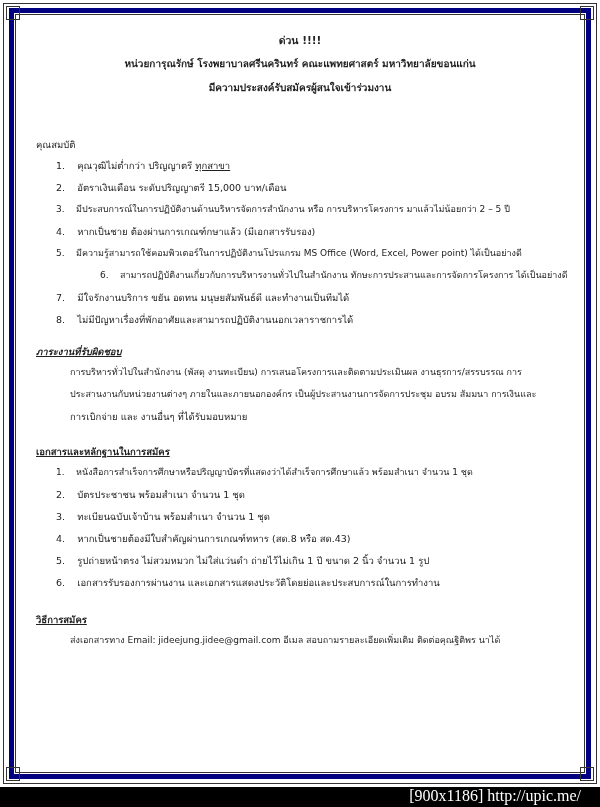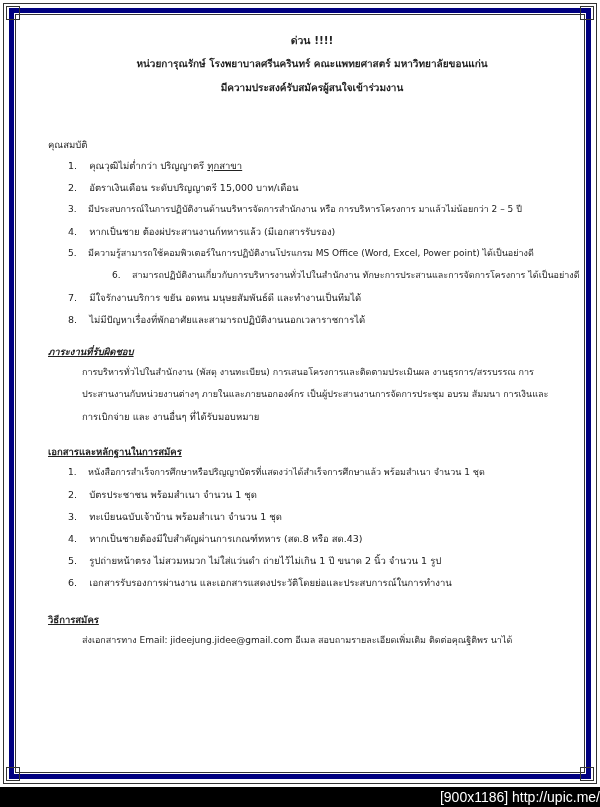--- a/index.html
+++ b/index.html
@@ -3,27 +3,27 @@
 <meta charset="utf-8">
 <style>
   html, body { margin: 0; padding: 0; }
   body { width: 600px; height: 807px; background: #000; position: relative; overflow: hidden;
          font-family: "DejaVu Sans", "Liberation Sans", sans-serif; }
   .page { position: absolute; left: 0; top: 0; width: 600px; height: 787px; background: #fff; }
   .frame-outer { position: absolute; left: 3px; top: 3px; right: 3px; bottom: 3px; border: 1px solid #333; }
   .frame-navy { position: absolute; left: 9px; top: 8px; right: 9px; bottom: 8px; border: 5px solid #000080; }
   .frame-inner { position: absolute; left: 15px; top: 14px; right: 15px; bottom: 14px; border: 1px solid #333; }
   .corner { position: absolute; width: 12px; height: 12px; border: 1px solid #333; }
-  .content { position: absolute; left: 12px; top: 0; width: 476px; height: 787px; color: #222; font-size: 9.5px; }
+  .content { position: absolute; left: 0; top: 0; width: 476px; height: 787px; color: #222; font-size: 9.5px; }
   .t { position: absolute; white-space: nowrap; }
   .center { left: 0; width: 600px; text-align: center; }
   .b { font-weight: bold; }
   .u { text-decoration: underline; }
   .i { font-style: italic; }
-  .watermark { position: absolute; right: 0; bottom: 2px; color: #fff; font-family: Liberation Sans, sans-serif; font-size: 14px; }
+  .watermark { position: absolute; right: 19px; bottom: 2px; color: #fff; font-family: Liberation Serif, serif; font-size: 16px; }
 </style>
 </head>
 <body>
 
 <div class="page">
   <div class="frame-outer"></div>
   <div class="frame-navy"></div>
   <div class="frame-inner"></div>
   <div class="corner" style="left:6px;top:6px;"></div>
   <div class="corner" style="right:6px;top:6px;"></div>
@@ -34,21 +34,21 @@
     <div class="t center b" style="top:32px;font-size:10.5px;">ด่วน !!!!</div>
     <div class="t center b" style="top:80px;font-size:10px;">มีความประสงค์รับสมัครผู้สนใจเข้าร่วมงาน</div>
     <div class="t center b" style="top:56px;font-size:10px;">หน่วยการุณรักษ์ โรงพยาบาลศรีนครินทร์ คณะแพทยศาสตร์ มหาวิทยาลัยขอนแก่น</div>
 
     <div class="t" style="left:36px;top:137px;">คุณสมบัติ</div>
 
     <div>
       <div class="t" style="left:56px;top:158px;"><span>1.</span>&nbsp;&nbsp;&nbsp;&nbsp;<span>คุณวุฒิไม่ต่ำกว่า ปริญญาตรี </span><span class="u">ทุกสาขา</span></div>
       <div class="t" style="left:56px;top:180px;"><span>2.</span>&nbsp;&nbsp;&nbsp;&nbsp;<span>อัตราเงินเดือน ระดับปริญญาตรี 15,000 บาท/เดือน</span></div>
       <div class="t" style="left:56px;top:202px;font-size:9px;"><span>3.</span>&nbsp;&nbsp;&nbsp;&nbsp;<span>มีประสบการณ์ในการปฏิบัติงานด้านบริหารจัดการสำนักงาน หรือ การบริหารโครงการ มาแล้วไม่น้อยกว่า 2 – 5 ปี</span></div>
-      <div class="t" style="left:56px;top:224px;"><span>4.</span>&nbsp;&nbsp;&nbsp;&nbsp;<span>หากเป็นชาย ต้องผ่ประสานงานก์ทหารแล้ว (มีเอกสารรับรอง)</span></div>
+      <div class="t" style="left:56px;top:224px;"><span>4.</span>&nbsp;&nbsp;&nbsp;&nbsp;<span>หากเป็นชาย ต้องผ่านการเกณฑ์กษาแล้ว (มีเอกสารรับรอง)</span></div>
       <div class="t" style="left:56px;top:246px;font-size:9px;"><span>5.</span>&nbsp;&nbsp;&nbsp;&nbsp;<span>มีความรู้สามารถใช้คอมพิวเตอร์ในการปฏิบัติงานโปรแกรม MS Office (Word, Excel, Power point) ได้เป็นอย่างดี</span></div>
       <div class="t" style="left:56px;top:268px;font-size:9px;margin-left:44px;"><span>6.</span>&nbsp;&nbsp;&nbsp;&nbsp;<span>สามารถปฏิบัติงานเกี่ยวกับการบริหารงานทั่วไปในสำนักงาน ทักษะการประสานและการจัดการโครงการ ได้เป็นอย่างดี</span></div>
       <div class="t" style="left:56px;top:290px;"><span>7.</span>&nbsp;&nbsp;&nbsp;&nbsp;<span>มีใจรักงานบริการ ขยัน อดทน มนุษยสัมพันธ์ดี และทำงานเป็นทีมได้</span></div>
       <div class="t" style="left:56px;top:312px;"><span>8.</span>&nbsp;&nbsp;&nbsp;&nbsp;<span>ไม่มีปัญหาเรื่องที่พักอาศัยและสามารถปฏิบัติงานนอกเวลาราชการได้</span></div>
     </div>
 
     <div class="t b u i" style="left:36px;top:344px;">ภาระงานที่รับผิดชอบ</div>
     <div class="t" style="left:70px;top:387px;font-size:9px;">ประสานงานกับหน่วยงานต่างๆ ภายในและภายนอกองค์กร  เป็นผู้ประสานงานการจัดการประชุม อบรม สัมมนา  การเงินและ</div>
     <div class="t" style="left:70px;top:365px;font-size:9px;">การบริหารทั่วไปในสำนักงาน (พัสดุ งานทะเบียน) การเสนอโครงการและติดตามประเมินผล งานธุรการ/สรรบรรณ การ</div>
     <div class="t" style="left:70px;top:409px;">การเบิกจ่าย  และ งานอื่นๆ ที่ได้รับมอบหมาย</div>

